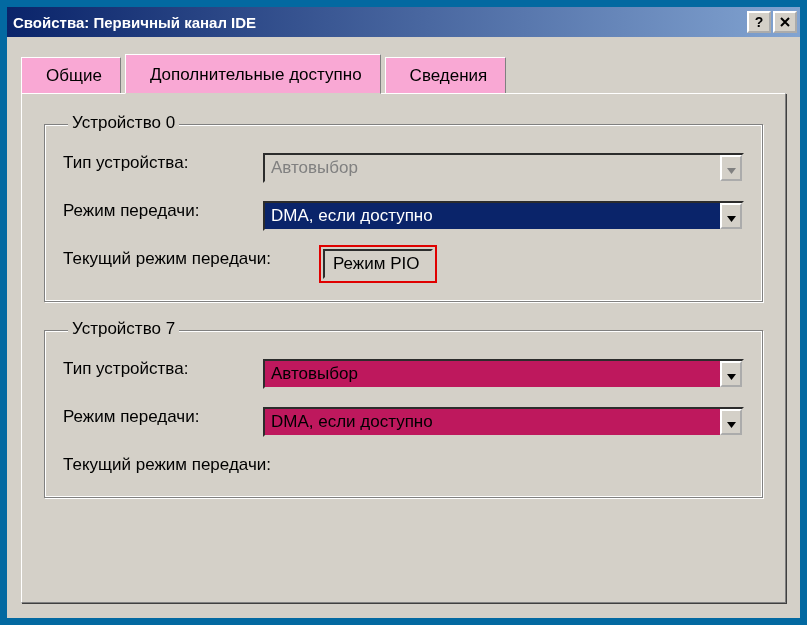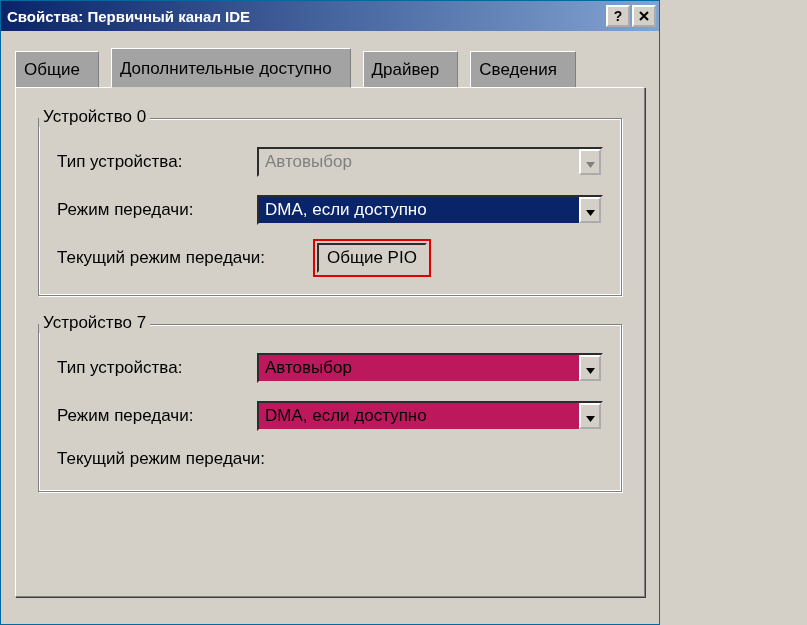--- a/index.html
+++ b/index.html
@@ -5,24 +5,24 @@
     * { box-sizing: border-box; margin: 0; padding: 0; }
     body {
       font-family: Tahoma, Arial, sans-serif;
       font-size: 15px;
       background: #d4d0c8;
       width: 807px;
       height: 625px;
       overflow: hidden;
     }
     .window {
-      width: 660px;
+      width: 807px;
       height: 625px;
       background: #d4d0c8;
-      border: 1px solid #0369a1;
+      border: 7px solid #0369a1;
     }
     .titlebar {
       background: linear-gradient(to right, #0a246a, #a6caf0 130%);
       height: 30px;
       display: flex;
       align-items: center;
       justify-content: space-between;
       padding: 0 3px 0 6px;
       color: #fff;
       font-weight: bold;
@@ -44,26 +44,26 @@
     .close-x svg { display:block; }
     .content {
       padding: 20px 14px 10px 14px;
     }
     .tabs {
       display: flex;
       position: relative;
       margin-bottom: -1px;
     }
     .tab {
-      padding: 8px 18px 8px 8px;
+      padding: 8px 18px 8px 24px;
       border: 1px solid #808080;
       border-left: 1px solid #fff;
       border-top: 1px solid #fff;
-      background: #a3a3a3;
-      margin-right: 12px;
+      background: #f9a8d4;
+      margin-right: 4px;
       position: relative;
       cursor: pointer;
       font-size: 17px;
     }
     .tab.active {
       border-bottom: 1px solid #d4d0c8;
       z-index: 2;
       padding-top: 10px;
       margin-top: -3px;
     }
@@ -86,28 +86,28 @@
       border: 1px solid #808080;
       box-shadow: inset -1px -1px 0 #fff, inset 1px 1px 0 #fff, 1px 1px 0 #fff;
       border-top-color:#808080;
       padding: 28px 18px 22px 18px;
       margin-bottom: 28px;
       position: relative;
     }
     .group-legend {
       position: absolute;
       top: -12px;
-      left: 0;
+      left: 23px;
       background: #d4d0c8;
       padding: 0 4px;
       font-size: 17px;
     }
     .row {
       display: flex;
-      align-items: center;
+      align-items: flex-start;
       margin-bottom: 18px;
     }
     .row:last-child { margin-bottom: 0; }
     .label {
       width: 200px;
       font-size: 17px;
       flex-shrink: 0;
     }
     .label-wide {
       width: 260px;
@@ -184,21 +184,20 @@
             </svg>
         </span>
       </div>
     </div>
   </div>
 
   <div class="content">
     <div class="tabs">
       <div class="tab">Общие</div>
       <div class="tab active">Дополнительные доступно</div>
-      <div class="tab">Драйвер</div>
       <div class="tab">Сведения</div>
     </div>
 
     <div class="panel">
 
       <div class="groupbox">
         <div class="group-legend">Устройство 0</div>
 
         <div class="row">
           <div class="label">Тип устройства:</div>
@@ -219,21 +218,21 @@
             <div class="combo-btn">
               <span><svg width="9" height="6" viewBox="0 0 9 6">
                     <path d="M0 0 H9 L4.5 6 Z" fill="#000"></path>
                   </svg></span>
             </div>
           </div>
         </div>
 
         <div class="row">
           <div class="label-wide">Текущий режим передачи:</div>
-          <div class="readonly-box highlight-red">Общие PIO</div>
+          <div class="readonly-box highlight-red">Режим PIO</div>
         </div>
       </div>
 
       <div class="groupbox">
         <div class="group-legend">Устройство 7</div>
 
         <div class="row">
           <div class="label">Тип устройства:</div>
           <div class="combo">
             <div class="combo-text">Автовыбор</div>

